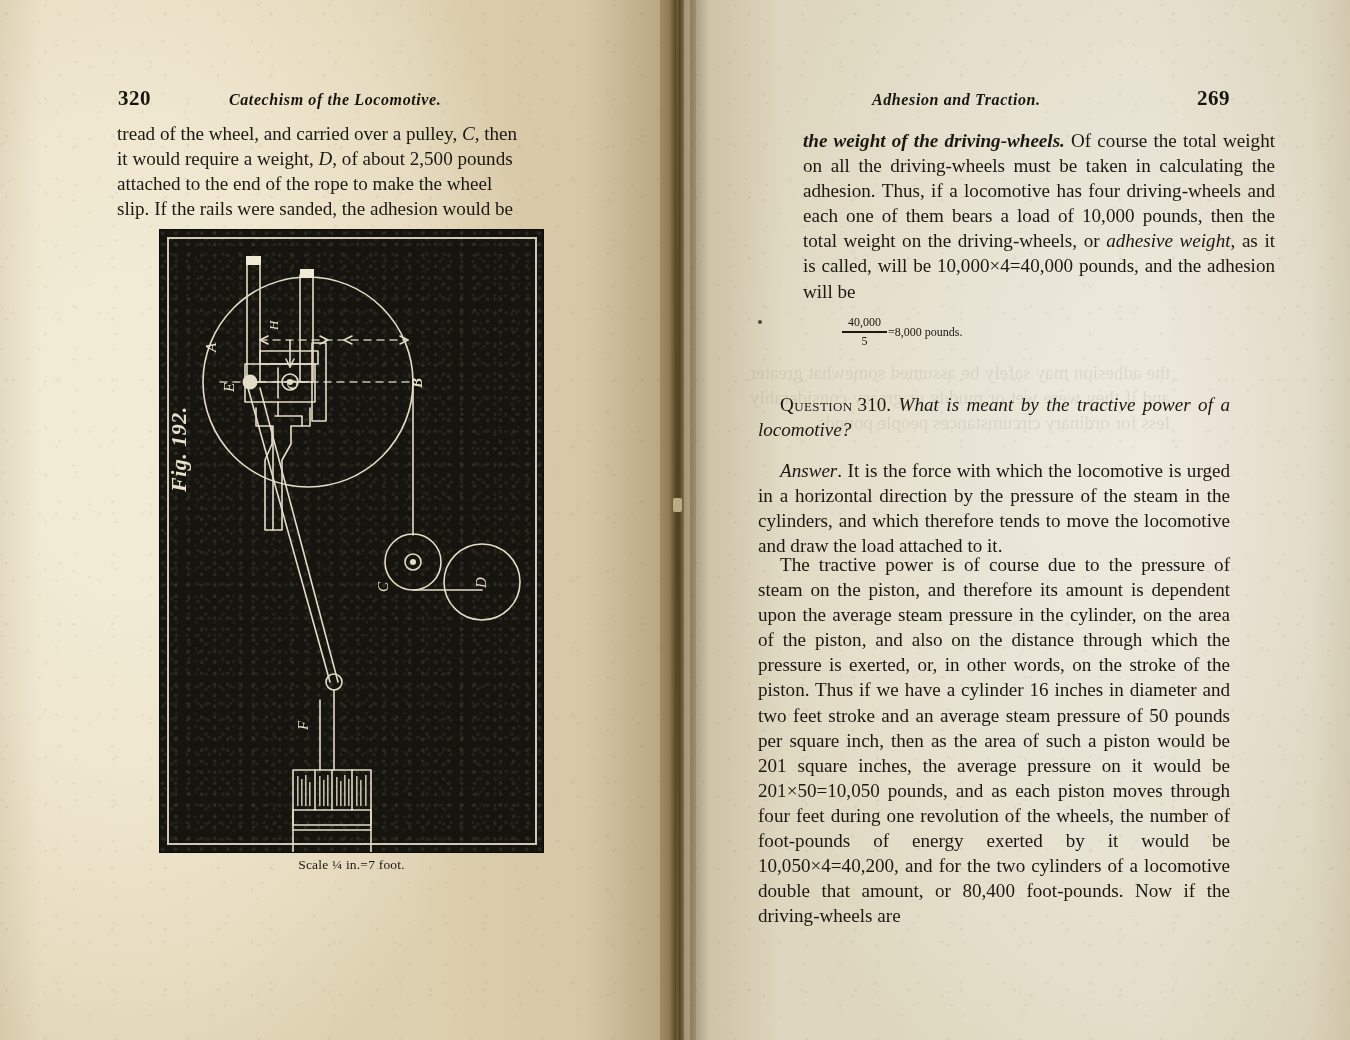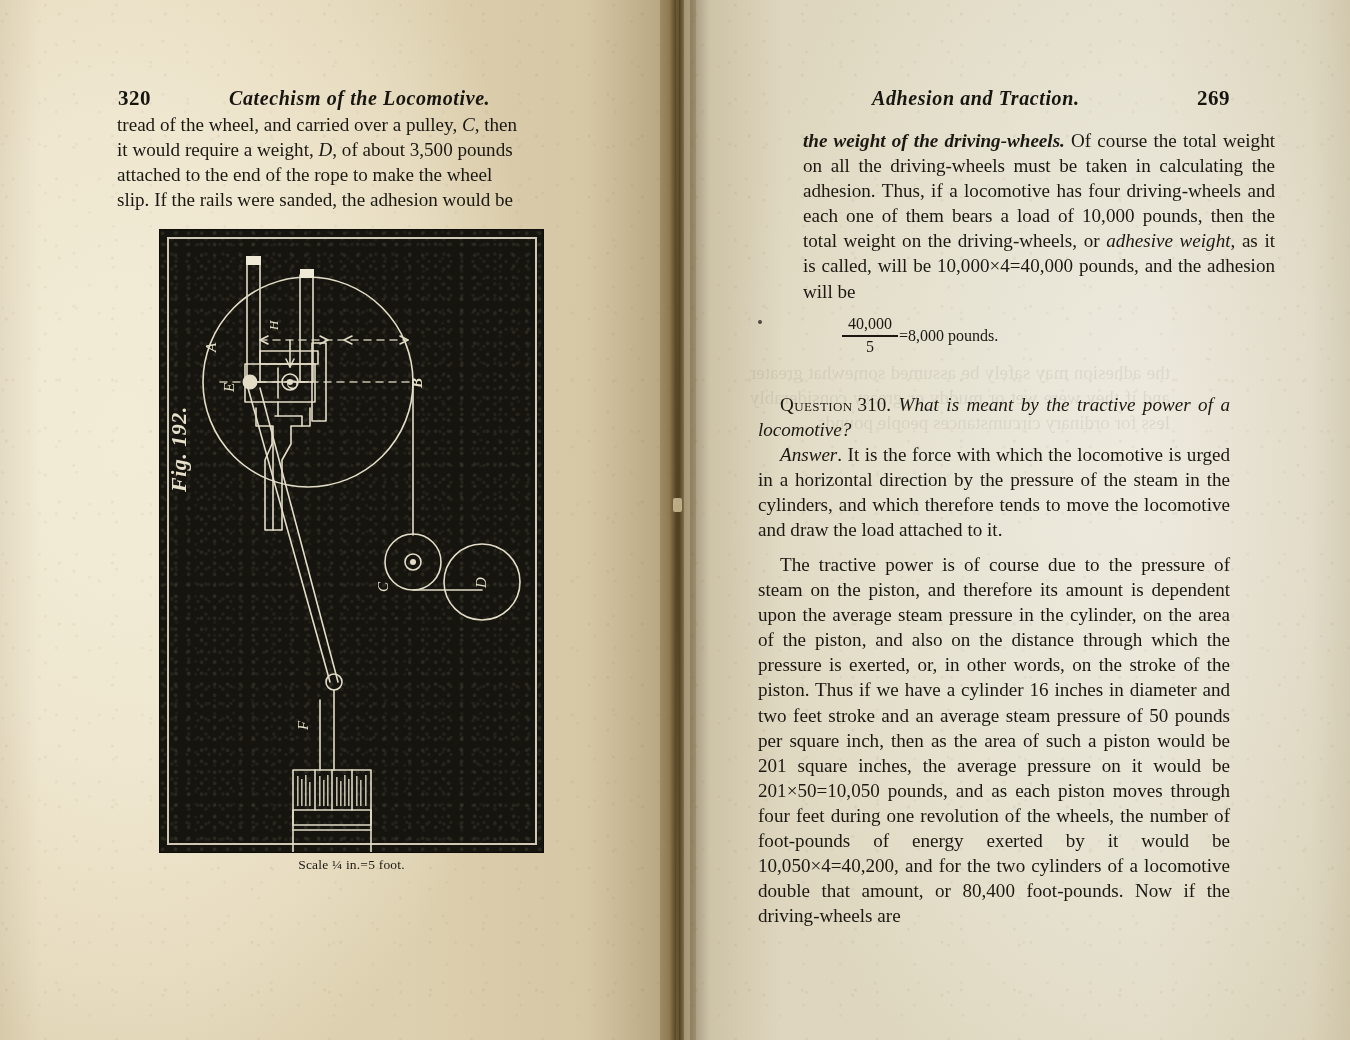--- a/index.html
+++ b/index.html
@@ -88,39 +88,39 @@
   .hdr{
     display:flex;align-items:baseline;
     font-size:20.5px;
   }
   .folio{
     font-family:"Liberation Serif", serif;
     font-weight:bold;font-size:21px;color:#17150f;letter-spacing:.5px;
   }
   .running{
     font-family:"Liberation Serif", serif;
-    font-style:italic;font-weight:bold;font-size:20px;color:#17150f;
+    font-style:italic;font-weight:bold;font-size:16px;color:#17150f;
     letter-spacing:.6px;
   }
 
   .body{
     font-family:"Liberation Serif", serif;
     font-size:19.1px;line-height:25.1px;color:#1b1812;
     text-align:justify;
   }
   .body p{margin:0;}
   .body .ind{text-indent:22px;}
   .it{font-style:italic;}
   .bd{font-weight:bold;}
   .sc{font-variant:small-caps;letter-spacing:.4px;}
 
   
   .fracline{
     display:flex;align-items:center;margin-top:4px;margin-bottom:2px;
-    font-family:"Liberation Serif", serif;font-size:16px;color:#1b1812;text-align:right;
+    font-family:"Liberation Serif", serif;font-size:12px;color:#1b1812;text-align:right;
   }
   .frac{
     display:inline-flex;flex-direction:column;align-items:center;
     margin-left:84px;line-height:1.06;
   }
   .frac .num{padding:0 6px;}
   .frac .bar{
     width:100%;height:2px;background:#1b1812;margin:2px 0;
   }
   .frac .den{padding:0 6px;}
@@ -181,26 +181,26 @@
     <div class="shade"></div>
     <div class="grain"></div>
 
     <div class="col" style="left:118px;top:86px;width:470px;">
       <div class="hdr">
         <span class="folio">320</span>
         <span class="running" style="margin-left:78px;">Catechism of the Locomotive.</span>
       </div>
     </div>
 
-    <div class="col body" style="left:117px;top:112px;width:470px;">
+    <div class="col body" style="left:117px;top:121px;width:470px;">
       <p>
         <span>tread of the wheel, and carried over a pulley, </span><span class="it">C</span><span>, then</span>
       </p>
       <p>
-        <span>it would require a weight, </span><span class="it">D</span><span>, of about 3,500 pounds</span>
+        <span>it would require a weight, </span><span class="it">D</span><span>, of about 2,500 pounds</span>
       </p>
       <p>attached to the end of the rope to make the wheel</p>
       <p>slip.  If the rails were sanded, the adhesion would be</p>
     </div>
 
     <div id="figure-block">
       <div id="figure-plate">
         <div class="ink-noise"></div>
         <div class="plate-border"></div>
 
@@ -291,21 +291,21 @@
             <text x="326" y="358" transform="rotate(-90 326 358)">D</text>
             <text x="74" y="162" transform="rotate(-90 74 162)">E</text>
             <text x="148" y="500" transform="rotate(-90 148 500)">F</text>
             <text x="137" y="160" transform="rotate(-90 137 160)">G</text>
             <text x="118" y="100" transform="rotate(-90 118 100)" font-size="13">H</text>
           </g>
         </svg>
 
         <div class="fig-label">Fig. 192.</div>
       </div>
-      <div class="fig-caption">Scale ¼ in.=5 foot.</div>
+      <div class="fig-caption">Scale ¼ in.=7 foot.</div>
     </div>
 
   </div>
 
   <div class="page" id="page-right">
     <div class="shade"></div>
     <div class="grain"></div>
 
     <div class="bleed" style="left:60px;top:360px;width:420px;">
       the adhesion may safely be assumed somewhat greater and if they were wet or muddy or greasy considerably less for ordinary circumstances people pounds
@@ -334,21 +334,21 @@
         </span>
         <span class="frac-rhs">=8,000 pounds.</span>
       </div>
     </div>
 
     <div class="col body" style="left:68px;top:392px;width:472px;">
       <p class="ind">
         <span class="sc">Question</span><span style="margin-left:5px;">310.</span>
         <span class="it">What is meant by the tractive power of a locomotive?</span>
       </p>
-      <p class="ind" style="margin-top:0;">
+      <p class="ind" style="margin-top:16px;">
         <span class="it">Answer</span><span>. It is the force with which the locomotive is urged in a horizontal direction by the pressure of the steam in the cylinders, and which therefore tends to move the locomotive and draw the load attached to it.</span>
       </p>
     </div>
 
     <div class="col body" style="left:68px;top:552px;width:472px;">
       <p class="ind">The tractive power is of course due to the pressure of steam on the piston, and therefore its amount is dependent upon the average steam pressure in the cylinder, on the area of the piston, and also on the distance through which the pressure is exerted, or, in other words, on the stroke of the piston.   Thus if we have a cylinder 16 inches in diameter and two feet stroke and an average steam pressure of 50 pounds per square inch, then as the area of such a piston would be 201 square inches, the average pressure on it would be 201×50=10,050 pounds, and as each piston moves through four feet during one revolution of the wheels, the number of foot-pounds of energy exerted by it would be 10,050×4=40,200, and for the two cylinders of a locomotive double that amount, or 80,400 foot-pounds.   Now if the driving-wheels are</p>
     </div>
   </div>
 
   <div id="gutter">

